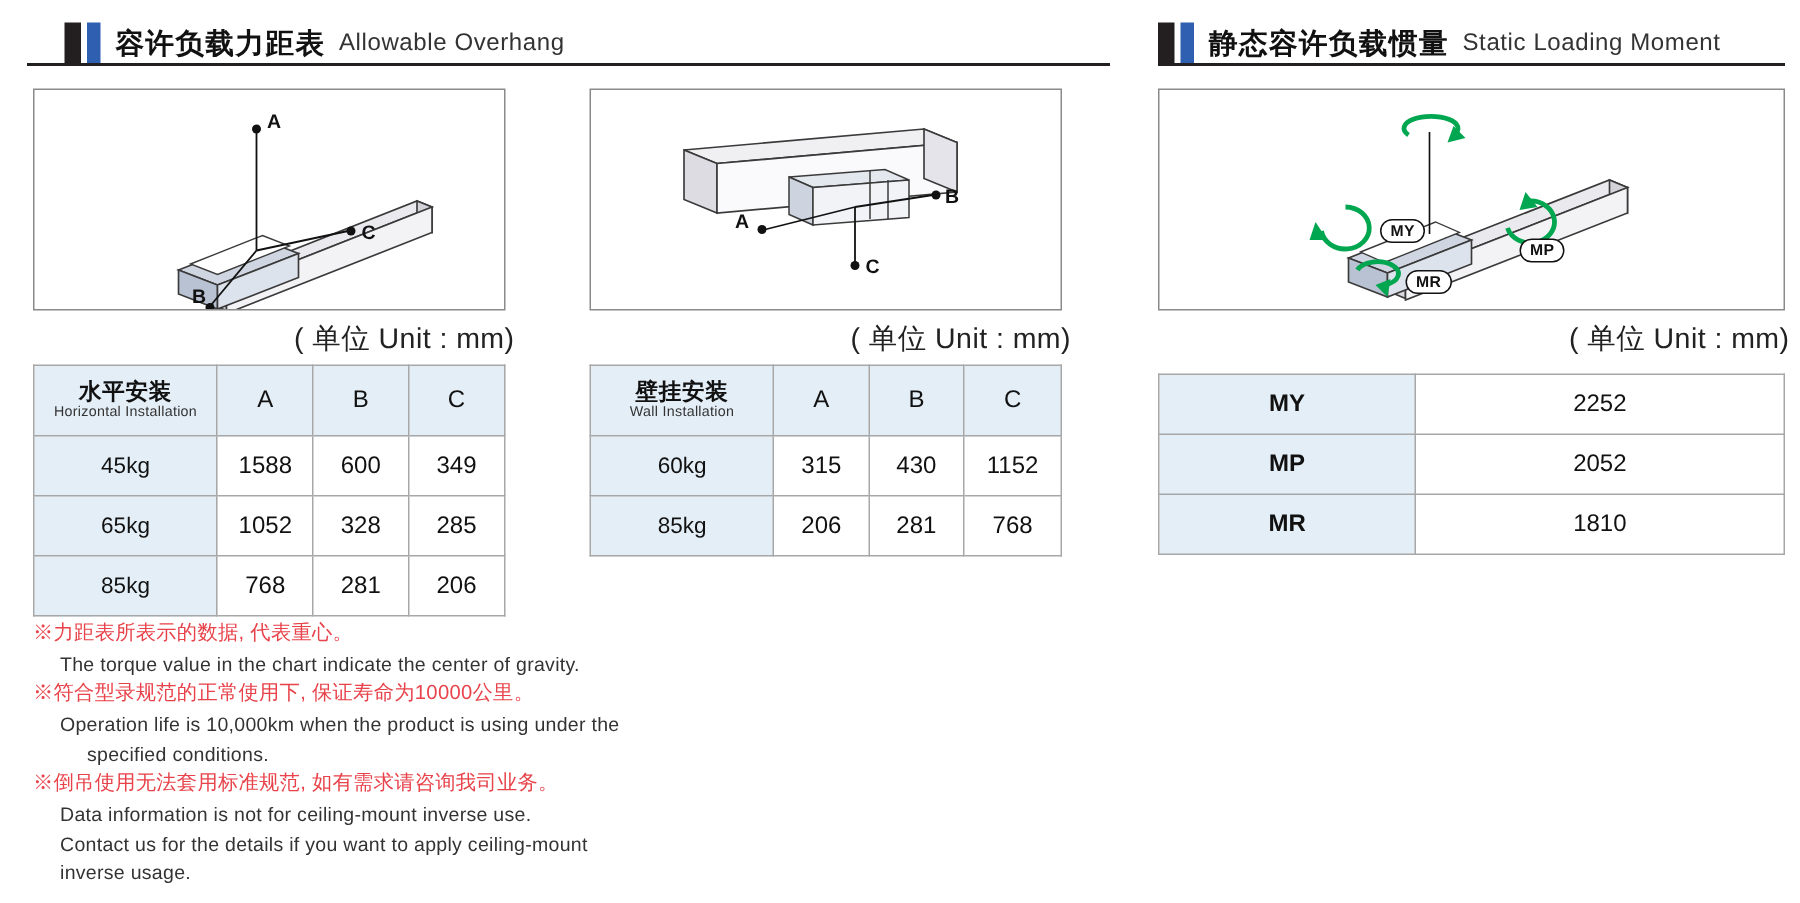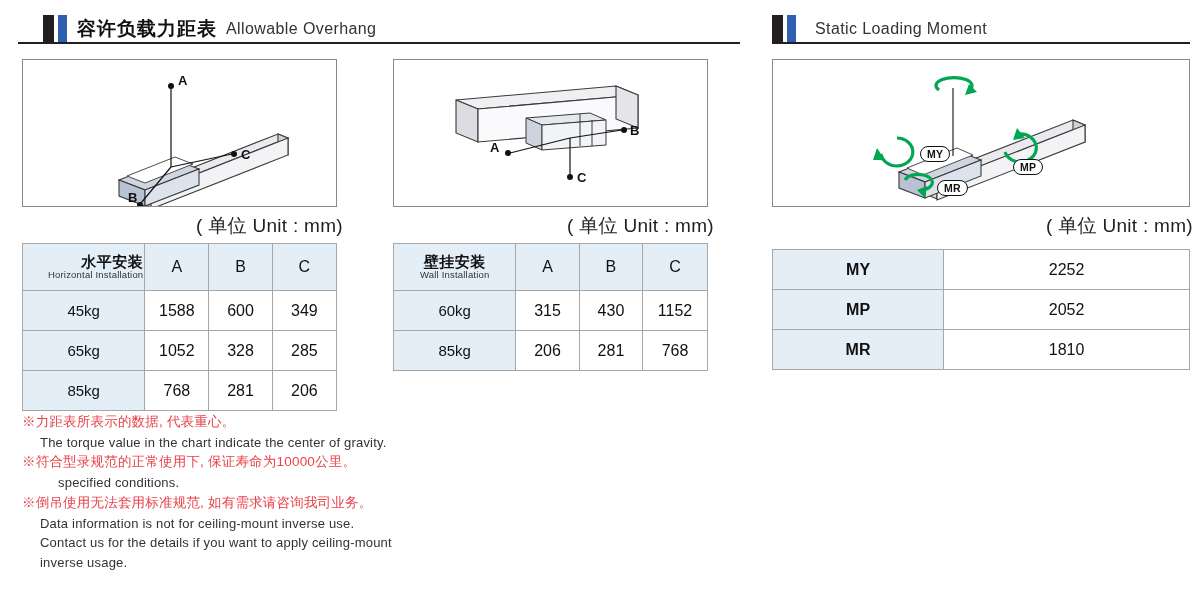--- a/index.html
+++ b/index.html
@@ -186,20 +186,21 @@
     <div class="bar-dark"></div>
     <div class="bar-blue"></div>
     <div class="title-cn">容许负载力距表</div>
     <div class="title-en">Allowable Overhang</div>
   </div>
   <div class="hdr-rule" style="left:18px; top:42px; width:722px;"></div>
 
   <div class="sec-header" style="left:772px; top:14px;">
     <div class="bar-dark"></div>
     <div class="bar-blue"></div>
+    <div class="title-cn">静态容许负载惯量</div>
     <div class="title-en">Static Loading Moment</div>
   </div>
   <div class="hdr-rule" style="left:772px; top:42px; width:418px;"></div>
 
   <div class="figbox" style="left:22px; top:59px; width:315px; height:148px;">
     <svg width="313" height="146" viewBox="0 0 313 146">
 
       <polygon points="118,128 255,74 265,78 128,132" fill="#e9e9ee" stroke="#3a3a3a" stroke-width="1.1"></polygon>
       <polygon points="255,74 265,78 265,95 255,91" fill="#d2d2d8" stroke="#3a3a3a" stroke-width="1.1"></polygon>
       <polygon points="118,128 128,132 128,147 118,143" fill="#d8d8de" stroke="#3a3a3a" stroke-width="1.1"></polygon>
@@ -279,21 +280,21 @@
     </svg>
     <div class="mtag" style="left:147px; top:86px;">MY</div>
     <div class="mtag" style="left:240px; top:99px;">MP</div>
     <div class="mtag" style="left:164px; top:120px;">MR</div>
   </div>
   <div class="unit-label" style="left:1046px; top:213px;">( 单位 Unit : mm)</div>
 
   <table class="spec" style="left:22px; top:243px; width:315px;">
     <thead>
       <tr>
-        <th style="width:125px;text-align:right;">
+        <th style="width:125px;">
           <span class="th-cn">水平安装</span>
           <span class="th-en">Horizontal Installation</span>
         </th>
         <th class="th-letter" style="width:63px;">A</th>
         <th class="th-letter" style="width:63px;">B</th>
         <th class="th-letter" style="width:64px;">C</th>
       </tr>
     </thead>
     <tbody>
       <tr>
@@ -359,20 +360,21 @@
         <td class="label">MR</td>
         <td class="value">1810</td>
       </tr>
     </tbody>
   </table>
 
   <div class="notes">
     <div class="note-cn">※力距表所表示的数据, 代表重心。</div>
     <div class="note-en">The torque value in the chart indicate the center of gravity.</div>
     <div class="note-cn">※符合型录规范的正常使用下, 保证寿命为10000公里。</div>
+    <div class="note-en">Operation life is 10,000km when the product is using under the</div>
     <div class="note-en indent2">specified conditions.</div>
     <div class="note-cn">※倒吊使用无法套用标准规范, 如有需求请咨询我司业务。</div>
     <div class="note-en">Data information is not for ceiling-mount inverse use.</div>
     <div class="note-en">Contact us for the details if you want to apply ceiling-mount</div>
     <div class="note-en">inverse usage.</div>
   </div>
 
 </div>
 
 </body></html>

